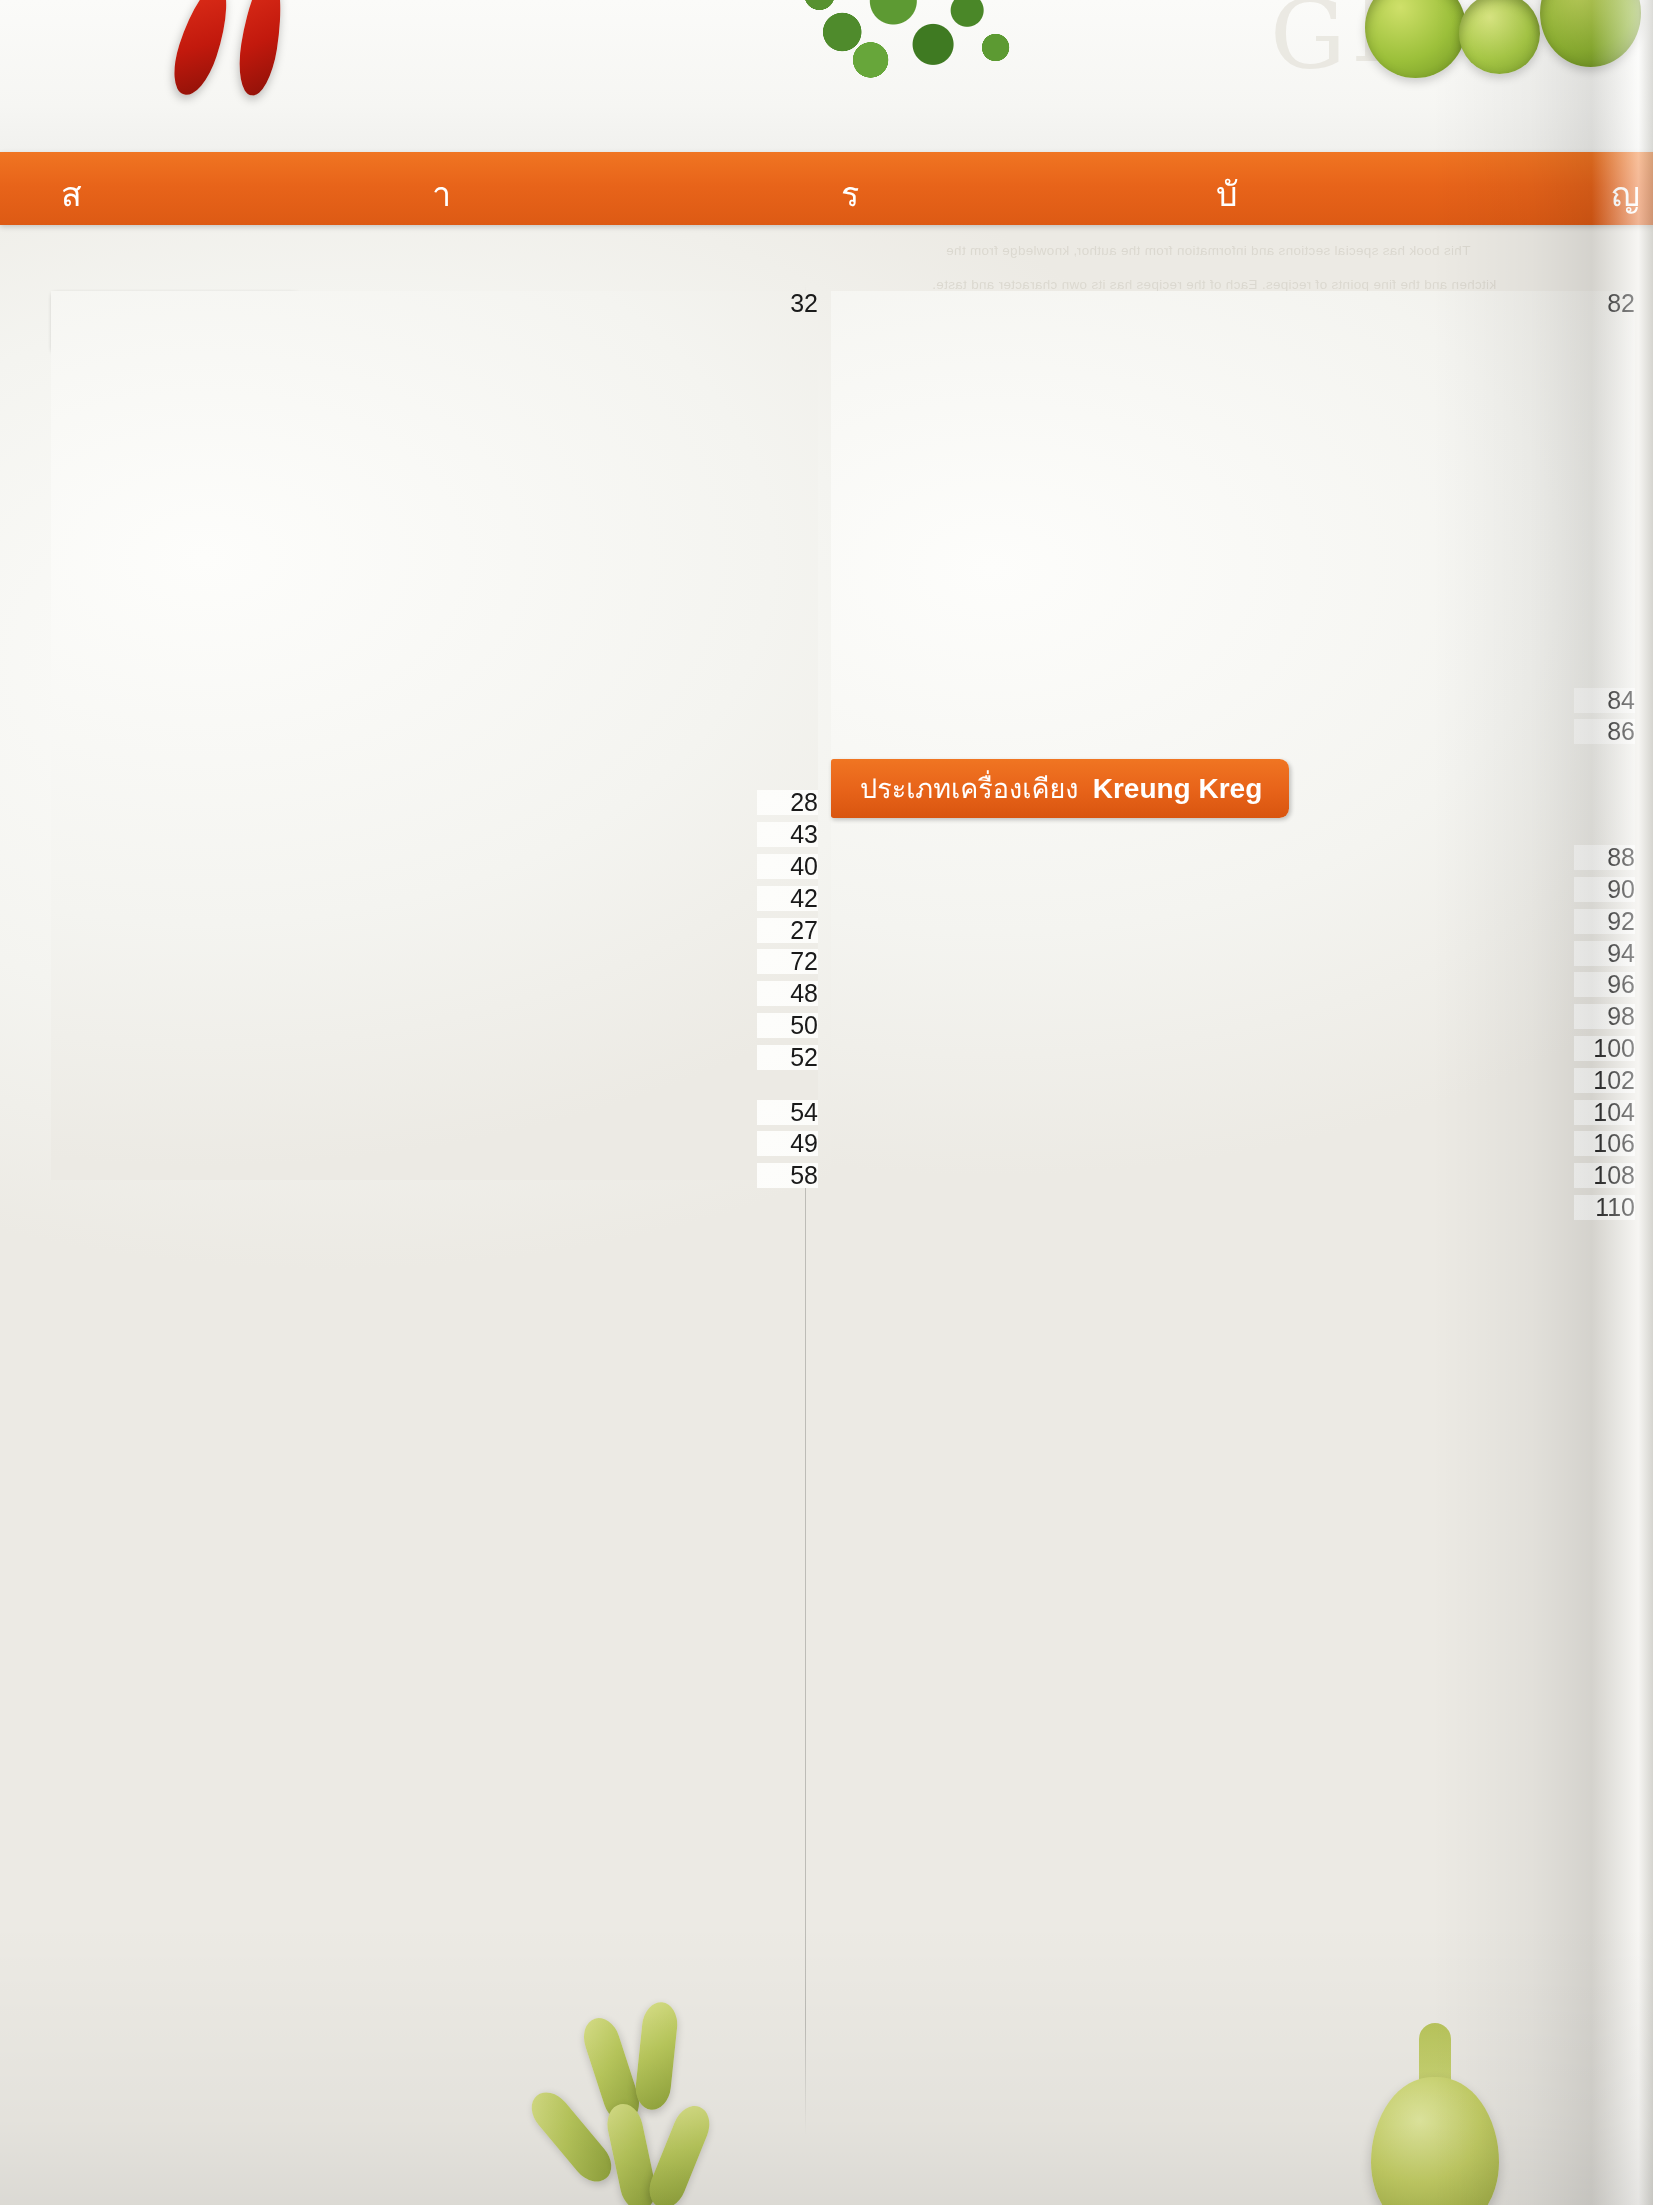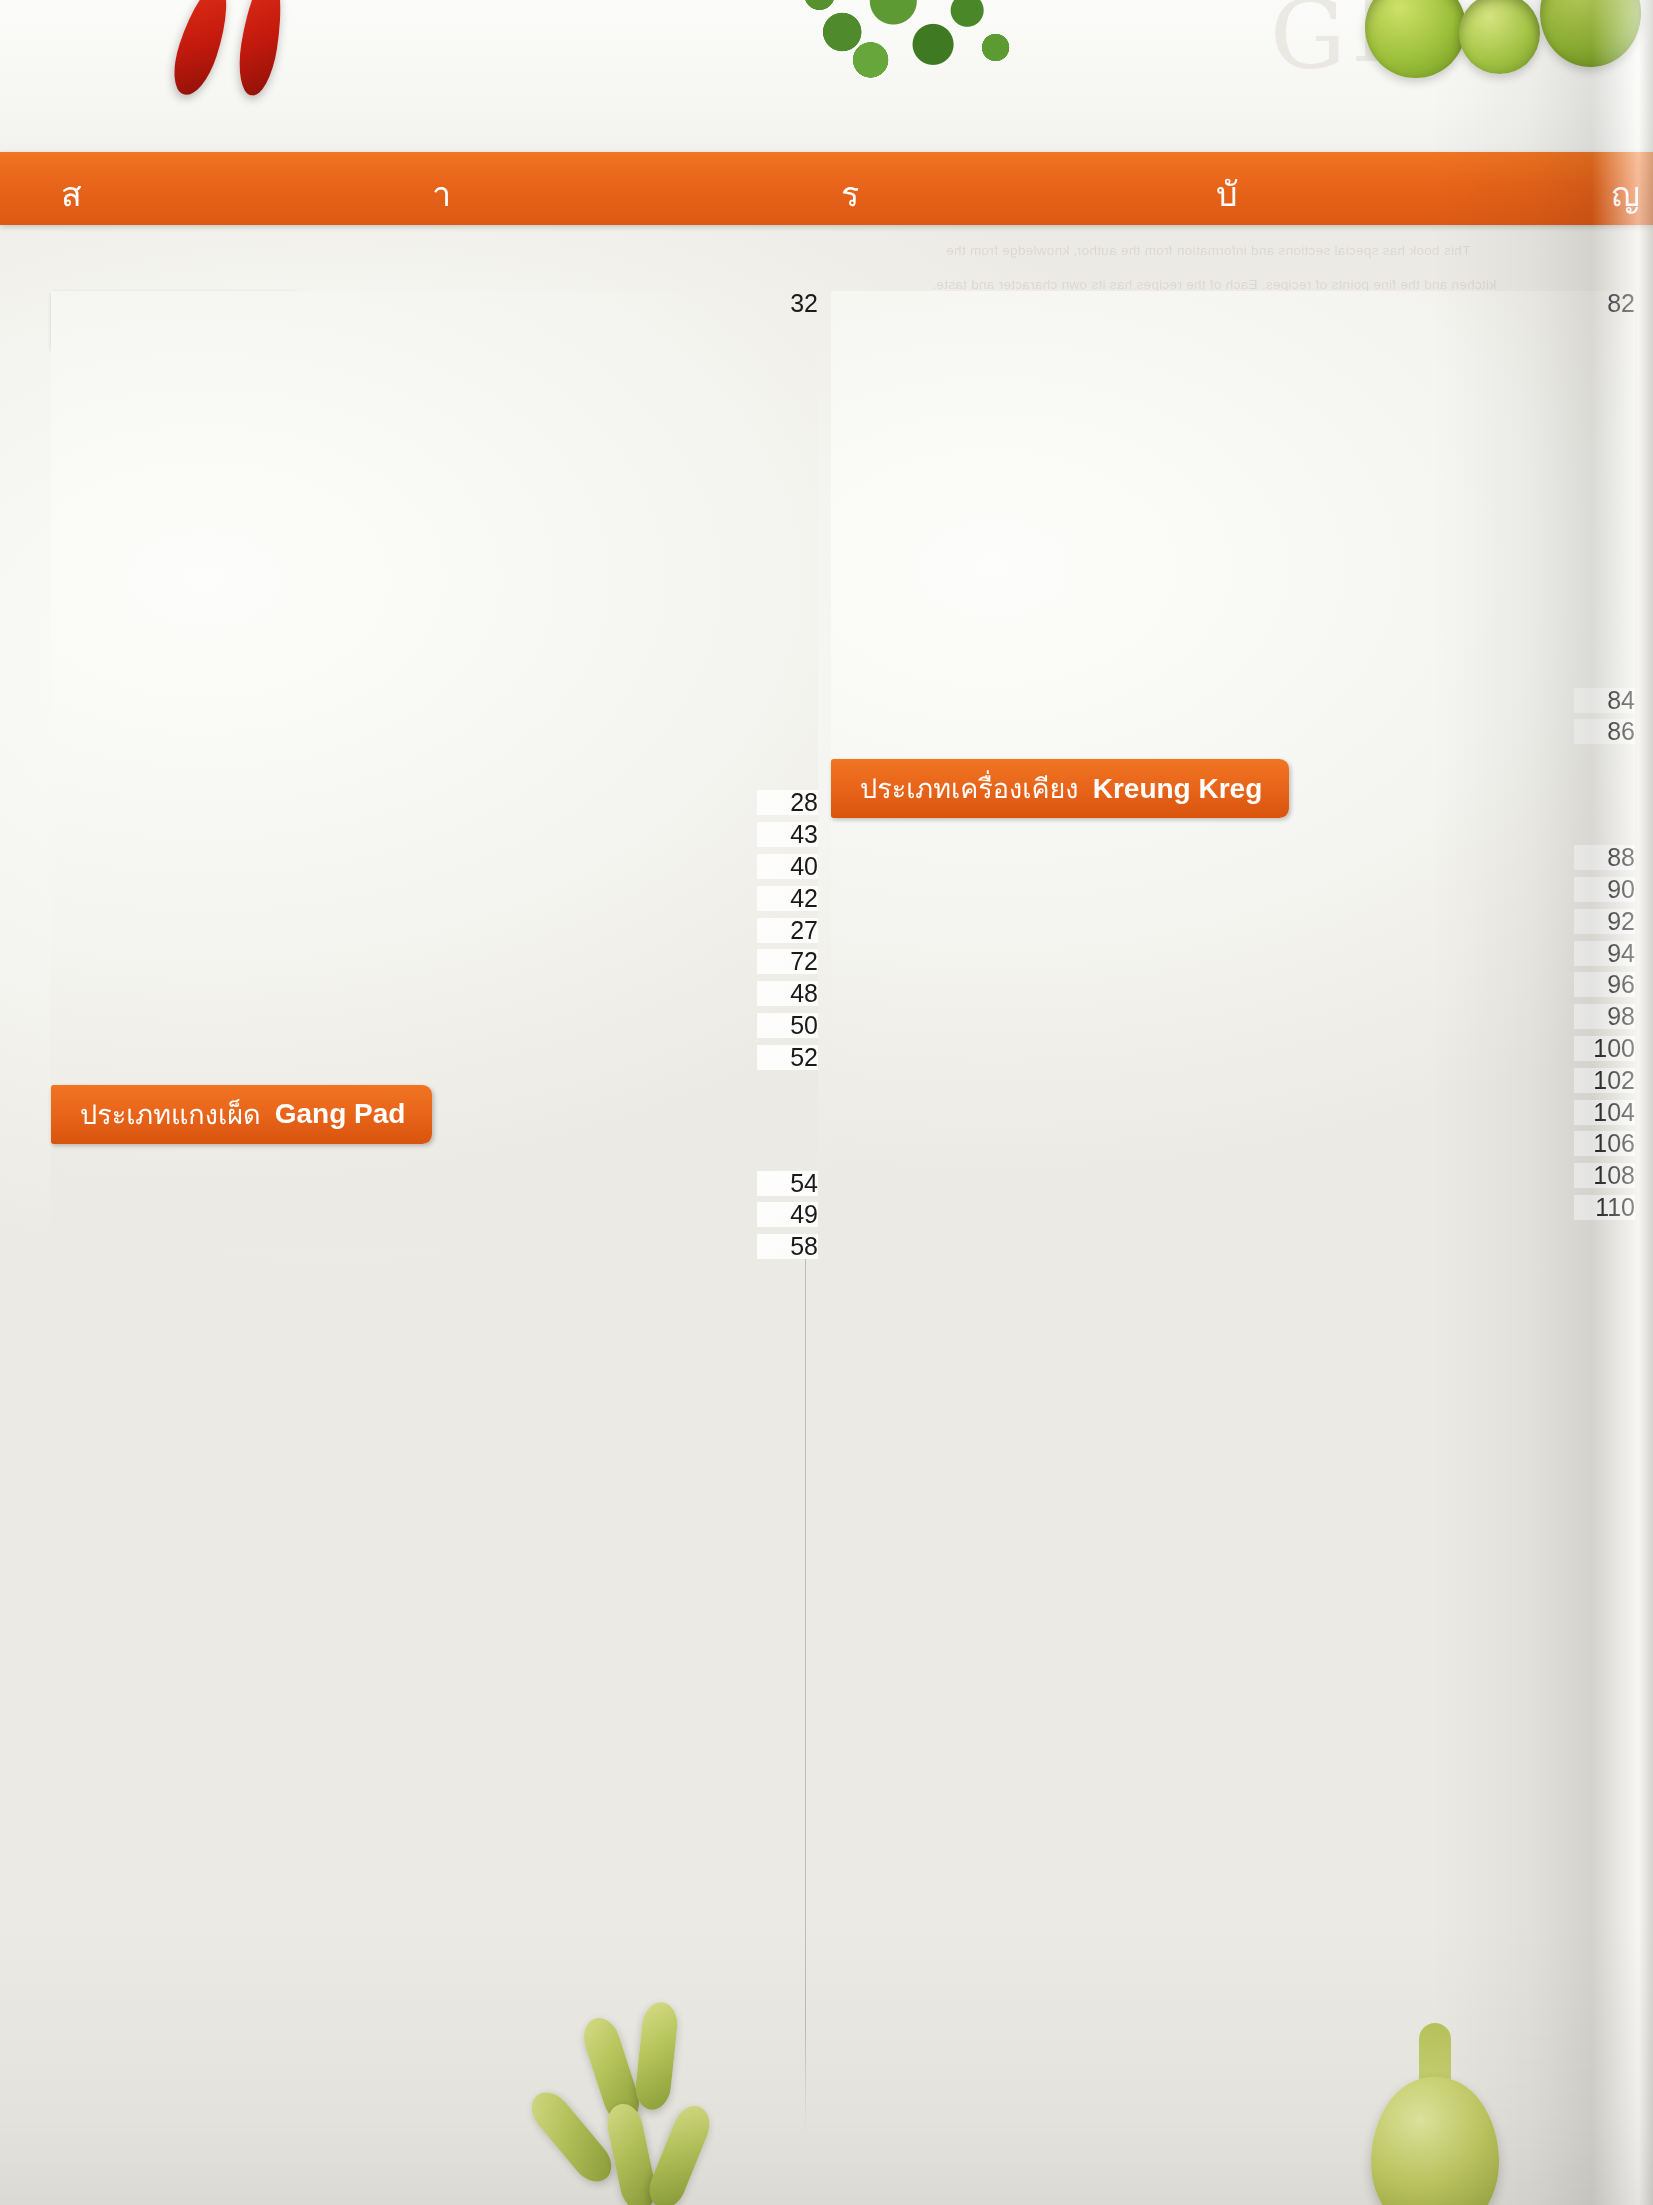--- a/index.html
+++ b/index.html
@@ -358,24 +358,20 @@
       </div>
     <div class="entry drop">
         <span class="names"><span class="thai">เต่าเดินดง</span><span class="eng">Tao Deun Dong</span></span>
         <span class="page">52</span>
       </div>
   </div>
 
   <div class="spacer-block"></div>
 
   
-  <div class="section-head">
-    <span class="thai">ประเภทแกงเผ็ด</span>
-    <span class="eng">Gang Pad</span>
-  </div>
 
   <div>
     <div class="entry drop">
         <span class="names"><span class="thai">แกงจืดนพเก้า</span><span class="eng">Gang Jeud Nopa-gao</span></span>
         <span class="page">54</span>
       </div>
     <div class="entry drop">
         <span class="names"><span class="thai">สามเกลอเจอกัน</span><span class="eng">Sam Gleur Jeur Gan</span></span>
         <span class="page">49</span>
       </div>

